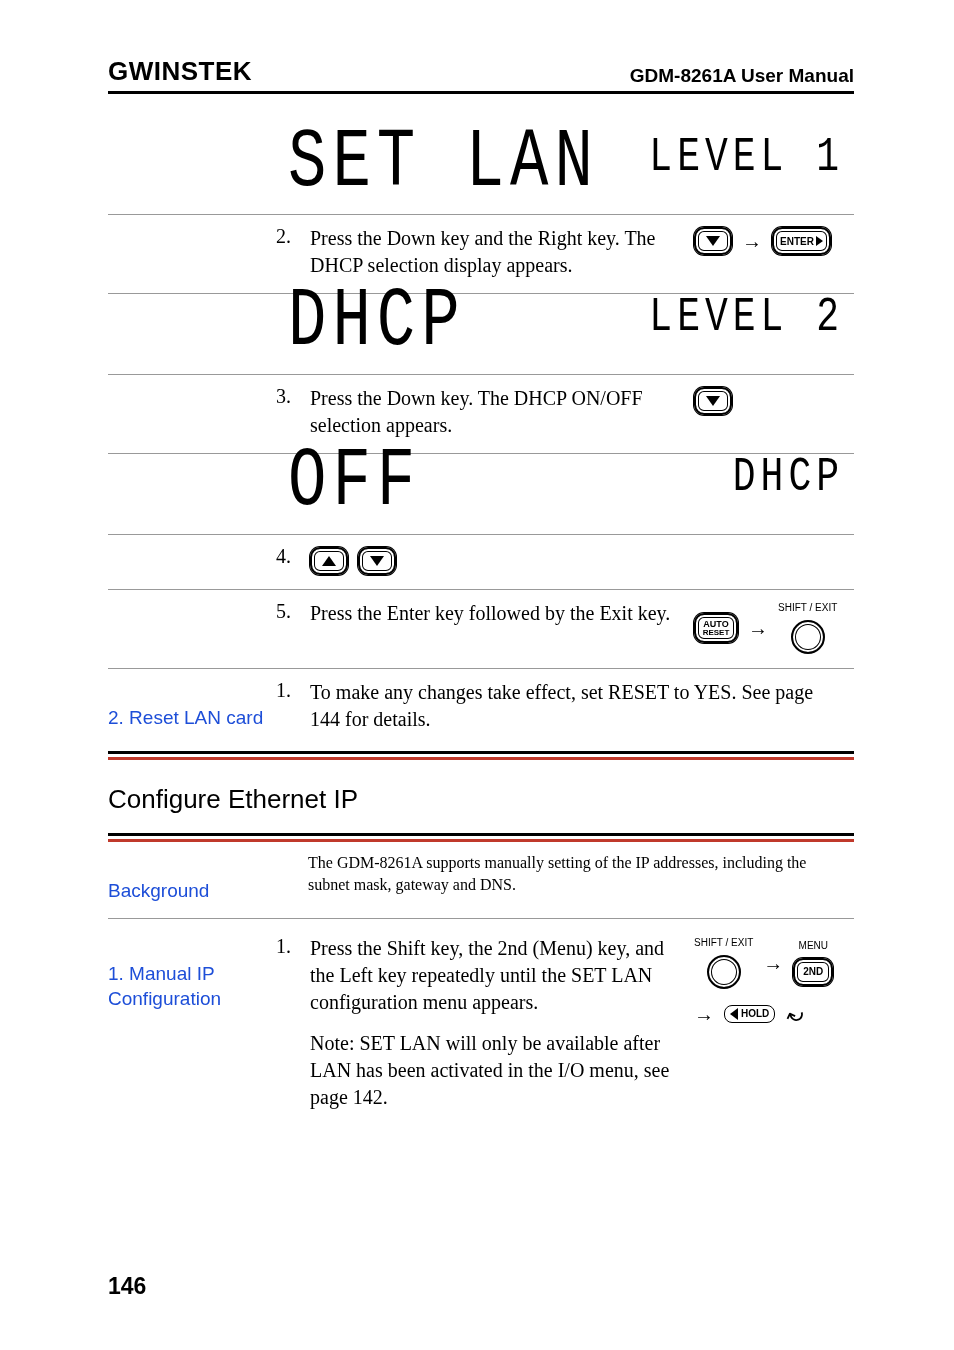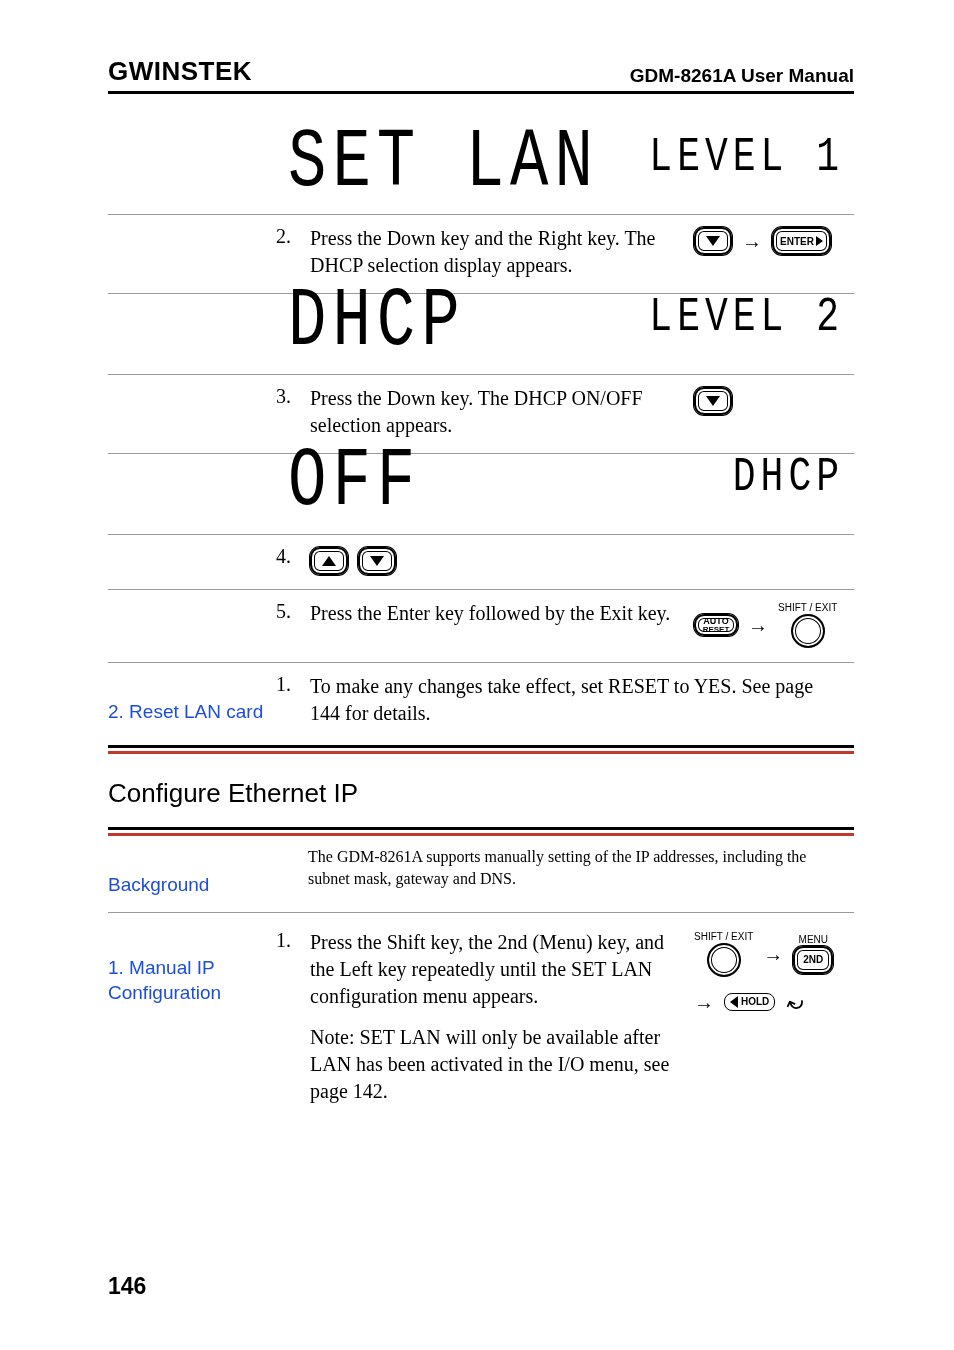--- a/index.html
+++ b/index.html
@@ -146,21 +146,21 @@
   .btn-label-top {
     font-family: Arial, sans-serif;
     font-size: 10px;
     font-weight: 400;
     text-align: center;
   }
   .btn-stack {
     display: flex;
     flex-direction: column;
     align-items: center;
-    gap: 1px;
+    gap: 7px;
   }
   .lcd-row {
     border-bottom: 1px solid #999;
     padding: 6px 0 10px 180px;
     display: flex;
     align-items: flex-end;
     justify-content: space-between;
   }
   .lcd-big {
     font-family: 'Courier New', monospace;
@@ -304,21 +304,21 @@
     </div>
 
     <div class="row">
       <div class="leftcol"></div>
       <div class="midcol">
         <div class="stepnum">5.</div>
         <div class="steptext">Press the Enter key followed by the Exit key.</div>
         <div class="iconcol">
           <div class="iconrow">
             <div class="btn-stack">
-              <span class="pillbtn double" style="height:22px;min-width:44px;flex-direction:column;gap:0;line-height:1;">
+              <span class="pillbtn double" style="height:30px;min-width:44px;flex-direction:column;gap:0;line-height:1;">
                 <span style="font-size:9px;">AUTO</span>
                 <span style="font-size:8px;">RESET</span>
               </span>
             </div>
             <span class="arrow">→</span>
             <div class="btn-stack">
               <span class="btn-label-top">SHIFT / EXIT</span>
               <span class="circle-empty"></span>
             </div>
           </div>

